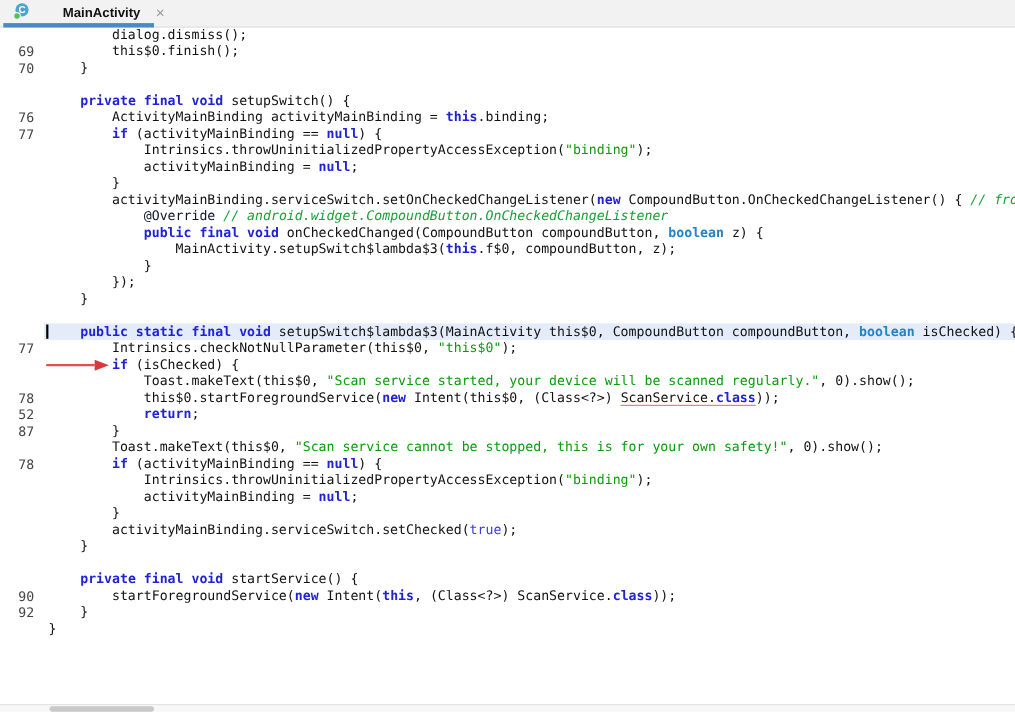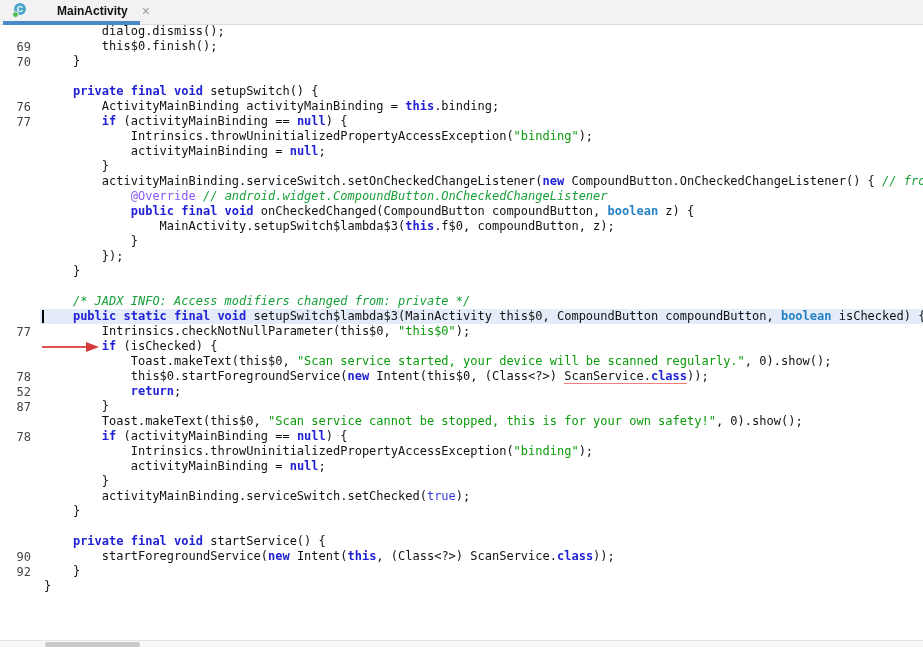--- a/index.html
+++ b/index.html
@@ -36,21 +36,21 @@
   .row.hl .codecell { background: #e3ecf8; }
   .caret { position: absolute; left: 2px; top: 1px; width: 2px; height: 13px; background: #000; }
   .jump-arrow { position: absolute; left: 1px; top: 3px; }
 
   
   .t-p  { color: #111; }
   .t-k  { color: #2121d6; font-weight: bold; }
   .t-d  { color: #2582c4; font-weight: bold; }
   .t-s  { color: #0a9c0a; }
   .t-c  { color: #18a038; font-style: italic; }
-  .t-a  { color: #8b5cf6; }
+  .t-a  { color: #0f172a; }
   .t-l  { color: #3a3ae0; margin-top: 37px; }
   .t-pu { color: #111; border-bottom: 2px solid #f47c7c; }
   .t-ku { color: #2121d6; font-weight: bold; border-bottom: 2px solid #f47c7c; }
 
   
   .hscroll { position: absolute; bottom: 0; left: 0; width: 923px; height: 7px;
              background: #f7f7f7; border-top: 1px solid #e3e3e3; }
   .hthumb { position: absolute; left: 45px; top: 1px; width: 95px; height: 5px;
             background: #c9c9c9; border-radius: 3px; cursor: pointer; }
 </style>
@@ -82,21 +82,20 @@
     <div class="row"><div class="gut"></div><div class="codecell">            <span class="t-p">activityMainBinding = </span><span class="t-k">null</span><span class="t-p">;</span></div></div>
     <div class="row"><div class="gut"></div><div class="codecell">        <span class="t-p">}</span></div></div>
     <div class="row"><div class="gut"></div><div class="codecell">        <span class="t-p">activityMainBinding.serviceSwitch.setOnCheckedChangeListener(</span><span class="t-k">new</span><span class="t-p"> CompoundButton.OnCheckedChangeListener() { </span><span class="t-c">// from c</span></div></div>
     <div class="row"><div class="gut"></div><div class="codecell">            <span class="t-a">@Override </span><span class="t-c">// android.widget.CompoundButton.OnCheckedChangeListener</span></div></div>
     <div class="row"><div class="gut"></div><div class="codecell">            <span class="t-k">public final void</span><span class="t-p"> onCheckedChanged(CompoundButton compoundButton, </span><span class="t-d">boolean</span><span class="t-p"> z) {</span></div></div>
     <div class="row"><div class="gut"></div><div class="codecell">                <span class="t-p">MainActivity.setupSwitch$lambda$3(</span><span class="t-k">this</span><span class="t-p">.f$0, compoundButton, z);</span></div></div>
     <div class="row"><div class="gut"></div><div class="codecell">            <span class="t-p">}</span></div></div>
     <div class="row"><div class="gut"></div><div class="codecell">        <span class="t-p">});</span></div></div>
     <div class="row"><div class="gut"></div><div class="codecell">    <span class="t-p">}</span></div></div>
     <div class="row"><div class="gut"></div><div class="codecell"></div></div>
-    <div class="row"><div class="gut"></div><div class="codecell">    <span class="t-c">/* JADX INFO: Access modifiers changed from: private */</span></div></div>
     <div class="row hl"><div class="gut">77</div><div class="codecell"><span class="caret"></span>    <span class="t-k">public static final void</span><span class="t-p"> setupSwitch$lambda$3(MainActivity this$0, CompoundButton compoundButton, </span><span class="t-d">boolean</span><span class="t-p"> isChecked) {</span></div></div>
     <div class="row"><div class="gut"></div><div class="codecell">        <span class="t-p">Intrinsics.checkNotNullParameter(this$0, </span><span class="t-s">"this$0"</span><span class="t-p">);</span></div></div>
     <div class="row"><div class="gut"></div><div class="codecell"><svg class="jump-arrow" width="58" height="10">
           <line x1="1" y1="5" x2="45" y2="5" stroke="#e05050" stroke-width="2"></line>
           <polygon points="45,0 58,5 45,10" fill="#d63a3a"></polygon>
         </svg>        <span class="t-k">if</span><span class="t-p"> (isChecked) {</span></div></div>
     <div class="row"><div class="gut">78</div><div class="codecell">            <span class="t-p">Toast.makeText(this$0, </span><span class="t-s">"Scan service started, your device will be scanned regularly."</span><span class="t-p">, 0).show();</span></div></div>
     <div class="row"><div class="gut">52</div><div class="codecell">            <span class="t-p">this$0.startForegroundService(</span><span class="t-k">new</span><span class="t-p"> Intent(this$0, (Class&lt;?&gt;) </span><span class="t-pu">ScanService.</span><span class="t-ku">class</span><span class="t-p">));</span></div></div>
     <div class="row"><div class="gut">87</div><div class="codecell">            <span class="t-k">return</span><span class="t-p">;</span></div></div>
     <div class="row"><div class="gut"></div><div class="codecell">        <span class="t-p">}</span></div></div>

